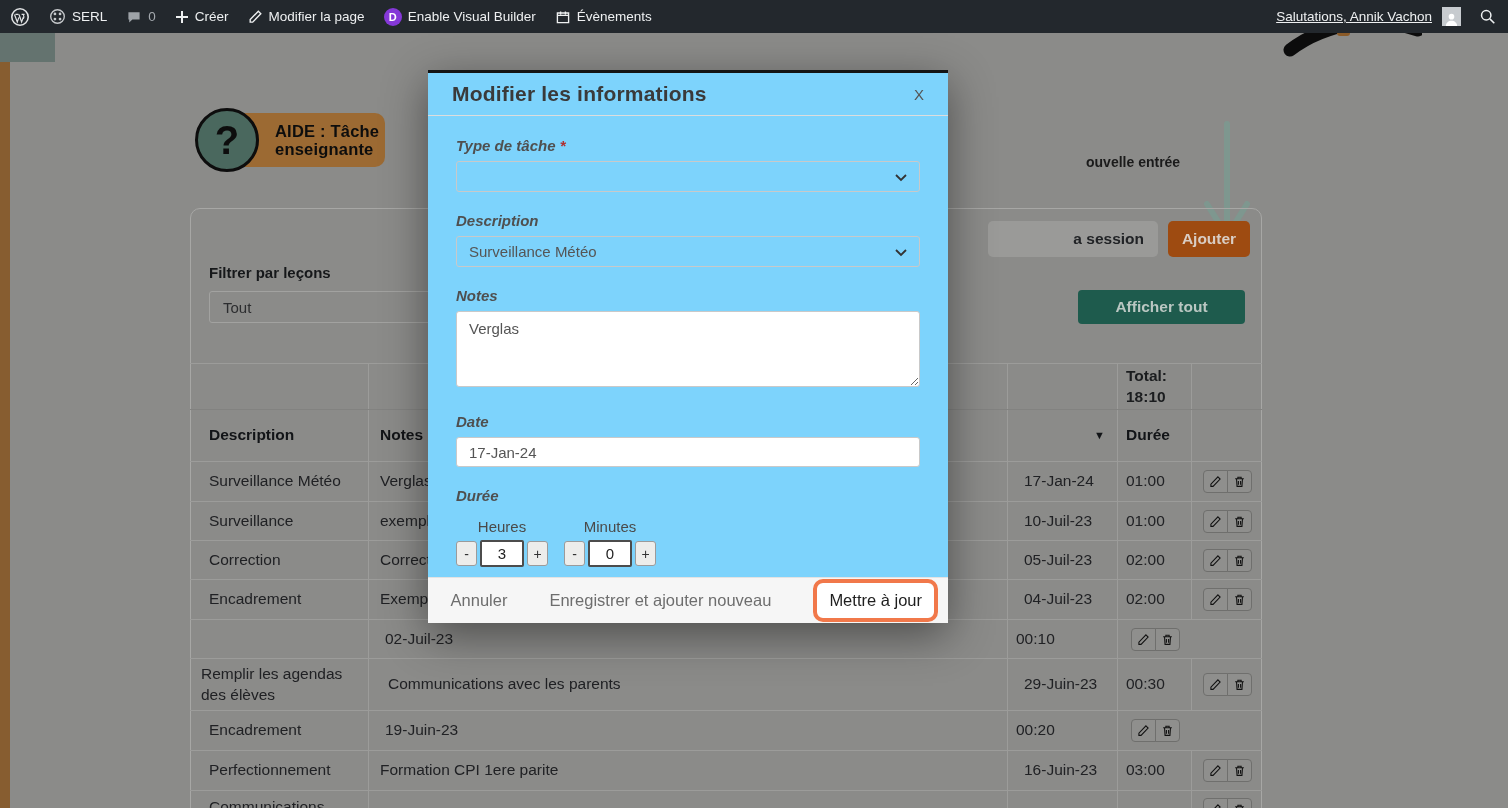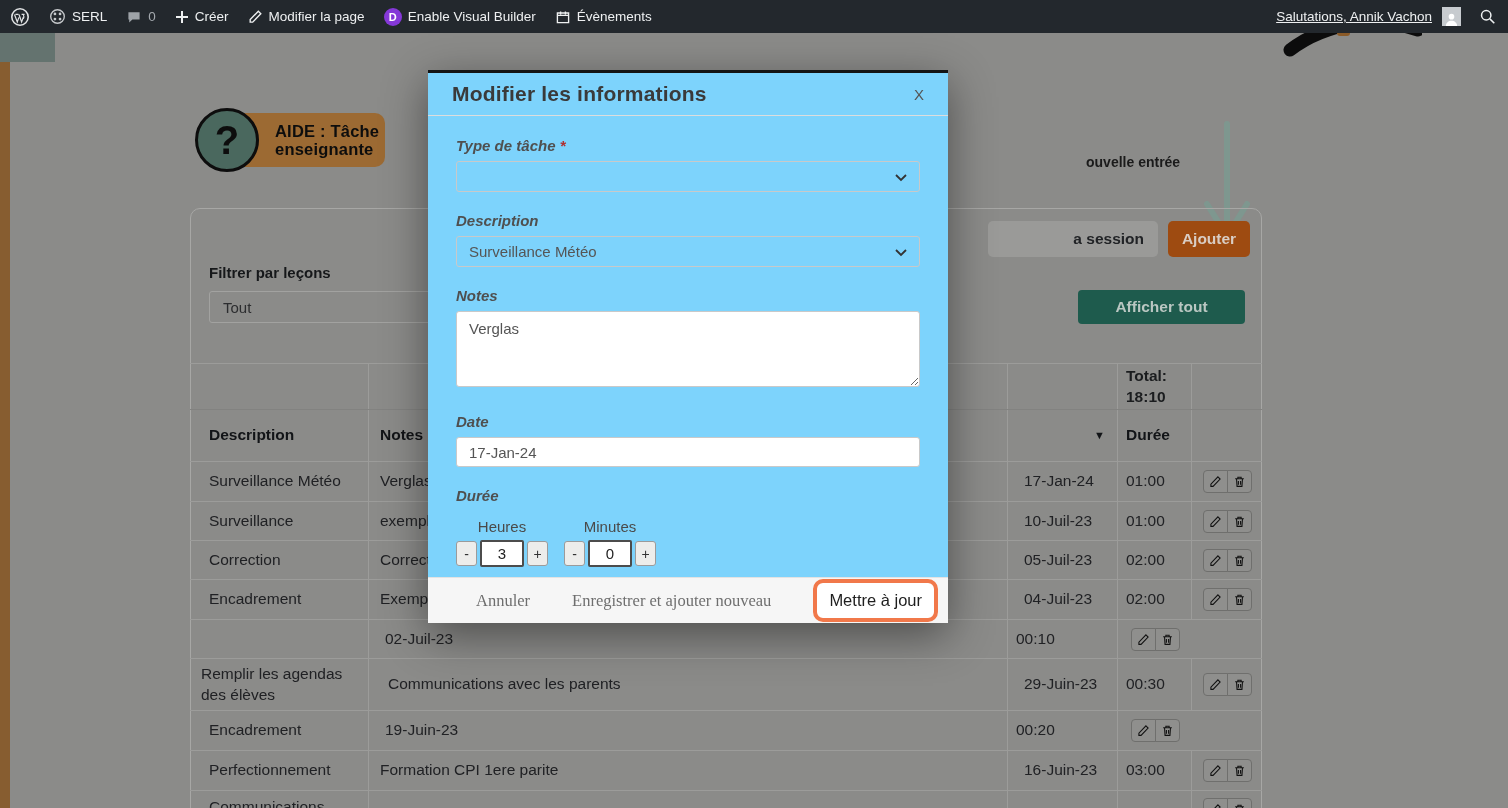--- a/index.html
+++ b/index.html
@@ -91,21 +91,21 @@
   .dur-row { display:flex; gap:16px; margin-top:14px; }
   .dur-group { display:flex; flex-direction:column; align-items:center; }
   .dur-sub { font-size:15px; color:#4a4a4a; margin-bottom:5px; }
   .step { display:flex; align-items:center; }
   .step-btn { width:21px; height:25px; background:#ededeb; border:1px solid #9b9b9b; border-radius:3px; font-size:14px;
     color:#333; display:flex; align-items:center; justify-content:center; font-family:inherit; padding:0; }
   .step-in { width:44px; height:27px; border:2px solid #4c4c4c; border-radius:2px; text-align:center; font-size:15px;
     color:#222; margin:0 3px; font-family:inherit; }
   .m-footer { position:absolute; left:0; right:0; bottom:0; height:46px; background:#f6f6f6; border-top:1px solid #e3e3e3;
     display:flex; align-items:center; justify-content:flex-end; gap:42px; padding-right:10px; }
-  .link-btn { background:none; border:none; color:#6e6e6e; font-size:16.5px; font-family:Liberation Serif, serif; cursor:pointer; }
+  .link-btn { background:none; border:none; color:#6e6e6e; font-size:16.5px; font-family:Liberation Sans, sans-serif; cursor:pointer; }
   .update-btn { border:4px solid #f1784a; border-radius:10px; background:#fff; color:#1e1e1e; font-size:16.5px;
     font-weight:500; padding:8px 12px; font-family:inherit; cursor:pointer; }
 </style>
 </head>
 <body>
 
 <div class="stage">
 
   <div class="hero-sliver"></div>
   <div class="left-strip"></div>

